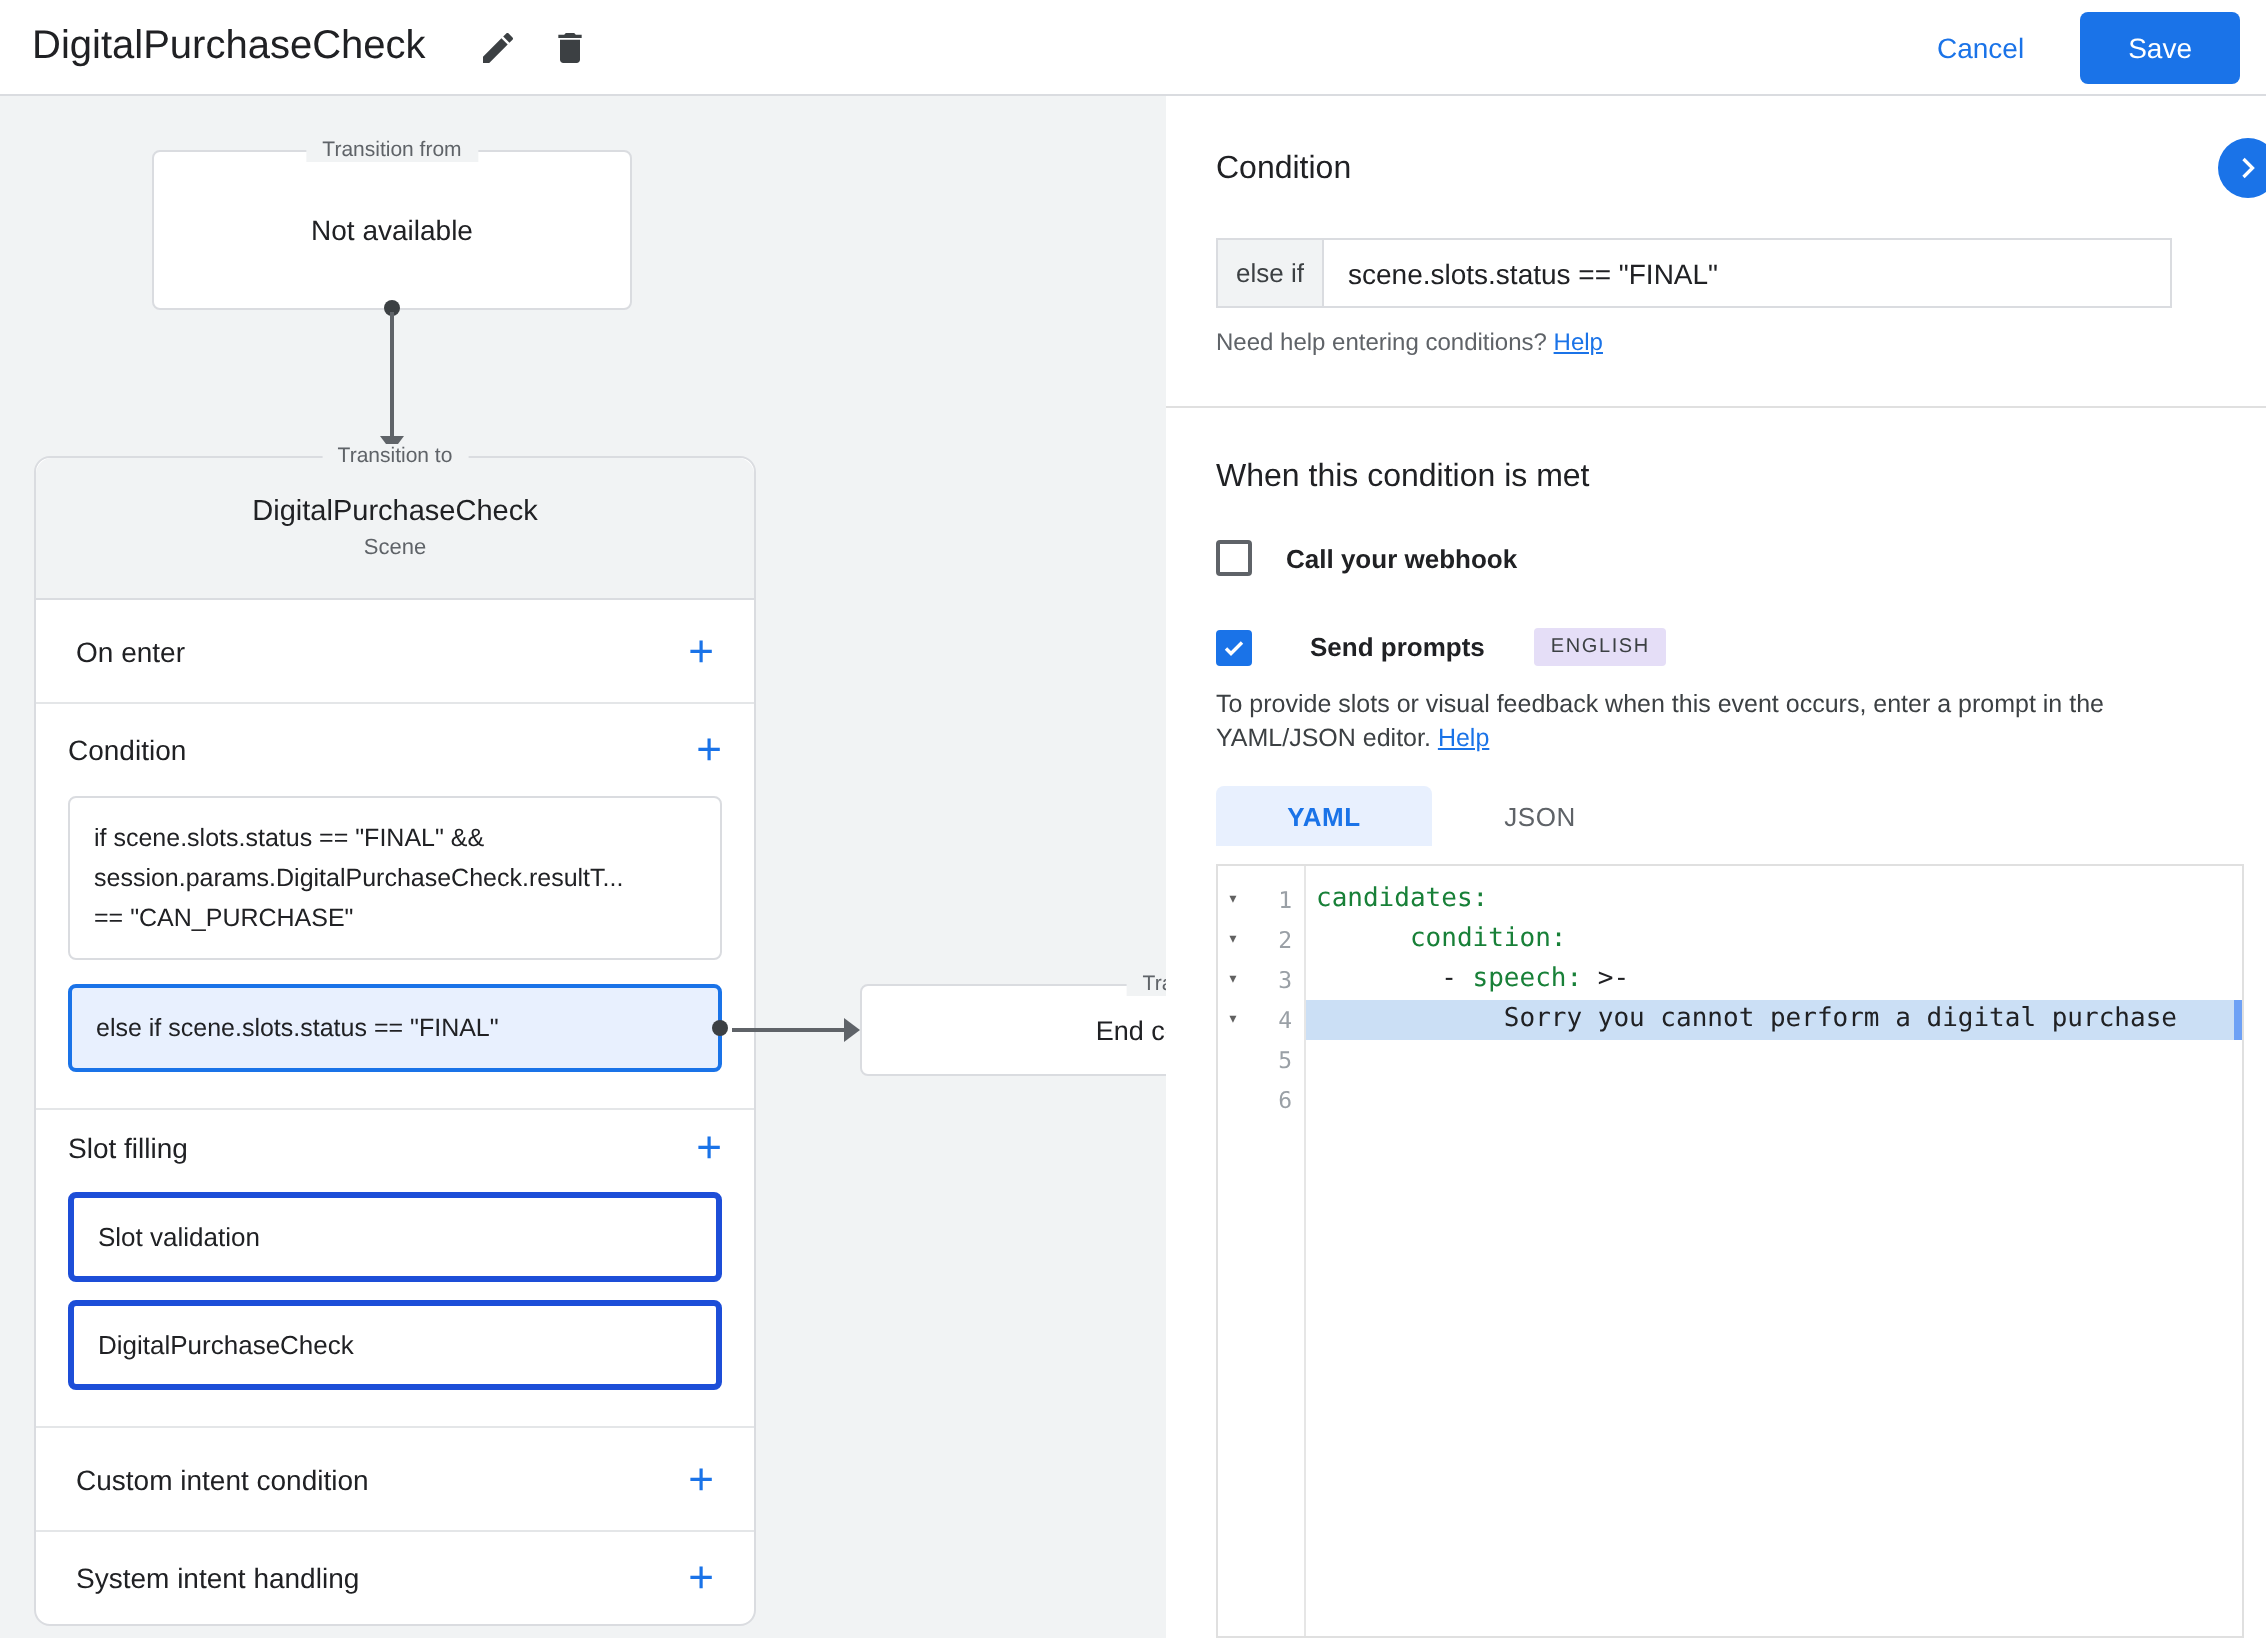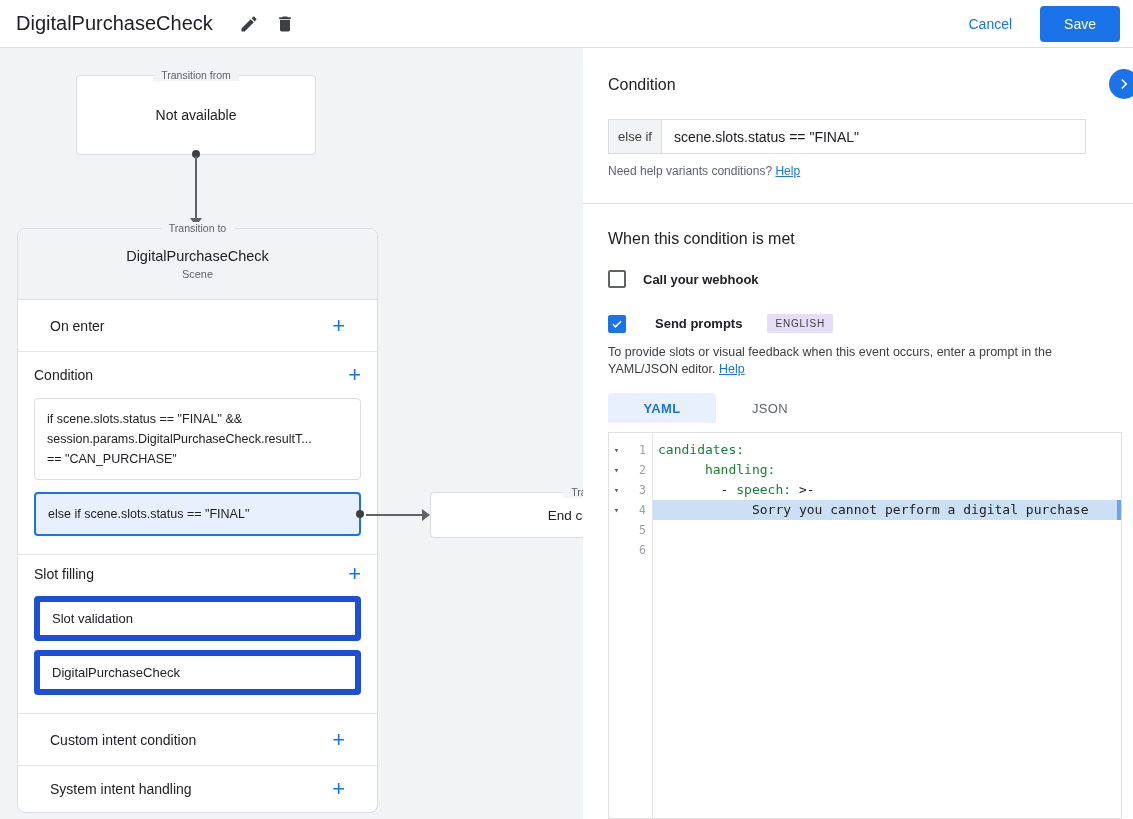--- a/index.html
+++ b/index.html
@@ -39,35 +39,35 @@
   .arrow-right { position: absolute; left: 422px; top: 461px; width: 0; height: 0;
                  border-top: 6px solid transparent; border-bottom: 6px solid transparent; border-left: 8px solid #5f6368; }
 
   .scene-card { position: absolute; left: 17px; top: 180px; width: 361px; height: 585px; background: #fff;
                 border: 1px solid #dadce0; border-radius: 8px; }
   .card-header { height: 71px; background: #f1f3f4; border-bottom: 1px solid #dadce0; border-radius: 8px 8px 0 0;
                  display: flex; flex-direction: column; align-items: center; justify-content: center; }
   .card-title { font-size: 14.5px; color: #202124; }
   .card-subtitle { font-size: 11px; color: #5f6368; margin-top: 4px; }
   .card-row { height: 52px; display: flex; align-items: center; justify-content: space-between;
-              padding: 0 32px; border-bottom: 1px solid #e4e6e8; }
+              padding: 0 20px; border-bottom: 1px solid #e4e6e8; }
   .card-row.last { height: 46px; border-bottom: none; }
   .row-label { font-size: 14px; color: #202124; }
   .plus { color: #1a73e8; font-size: 22px; font-weight: 300; line-height: 1; cursor: pointer; }
   .card-sec { border-bottom: 1px solid #e4e6e8; }
   .sec-head { display: flex; align-items: center; justify-content: space-between; padding: 0 16px; }
   .sec-head.cond { height: 46px; }
   .sec-head.slot { height: 38px; }
   .cond-box { margin: 0 16px; border: 1px solid #dadce0; border-radius: 4px; background: #fff;
               padding: 10px 12px; font-size: 12.5px; line-height: 20px; color: #202124; }
   .cond-box.first { height: 82px; overflow: hidden; }
   .cond-box.selected { position: relative; margin-top: 12px; height: 44px; padding: 0 12px; display: flex;
                        align-items: center; background: #e8f0fe; border: 2px solid #1a73e8; }
   .sec-condition { padding-bottom: 18px; }
-  .slot-box { margin: 0 16px; border: 6px solid #1d4ed8; border-radius: 4px; background: #fff; height: 45px;
+  .slot-box { margin: 0 16px; border: 3px solid #1d4ed8; border-radius: 4px; background: #fff; height: 45px;
               display: flex; align-items: center; padding: 0 12px; font-size: 13px; color: #202124; }
   .slot-box.second { margin-top: 9px; }
   .sec-slot { padding-bottom: 18px; }
   .slot-box.first { margin-top: 3px; }
   .end-node { left: 430px; top: 444px; width: 340px; height: 46px; }
   .end-node .node-text { font-size: 13.5px; }
 
   
   .panel { position: absolute; top: 48px; left: 583px; width: 550px; height: 771px; background: #fff; z-index: 10; }
   .collapse-btn { position: absolute; top: 21px; right: -6px; width: 30px; height: 30px; border-radius: 50%;
@@ -213,21 +213,21 @@
         </svg>
     </button>
     <h2 class="panel-title">Condition</h2>
 
     <div class="cond-row">
       <span class="chip">else if</span>
       <input class="cond-input" type="text" value="scene.slots.status == &quot;FINAL&quot;" style="">
     </div>
 
     <div class="help-line">
-      <span>Need help variants conditions?</span>
+      <span>Need help entering conditions?</span>
       <a class="link">Help</a>
     </div>
 
     <div class="rp-divider"></div>
 
     <h3 class="when-title">When this condition is met</h3>
 
     <div class="cb-row cb-row1">
       <span class="checkbox"></span>
       <span class="cb-label">Call your webhook</span>
@@ -275,21 +275,21 @@
             <span class="fold"></span>
             <span class="lnum">5</span>
           </div>
           <div class="gut-row">
             <span class="fold"></span>
             <span class="lnum">6</span>
           </div>
         </div>
       <div class="ed-code">
           <div class="code-line"><span class="tok-key">candidates:</span></div>
-          <div class="code-line"><span class="tok-plain">      </span><span class="tok-key">handling:</span></div>
+          <div class="code-line"><span class="tok-plain">      </span><span class="tok-key">condition:</span></div>
           <div class="code-line"><span class="tok-plain">        - </span><span class="tok-key">speech:</span><span class="tok-plain"> &gt;-</span></div>
           <div class="code-line hl"><span class="tok-plain">            Sorry you cannot perform a digital purchase</span><span class="sel-cap"></span></div>
           <div class="code-line"></div>
         </div>
     </div>
   </aside>
 
 </div>
 
 </body></html>

